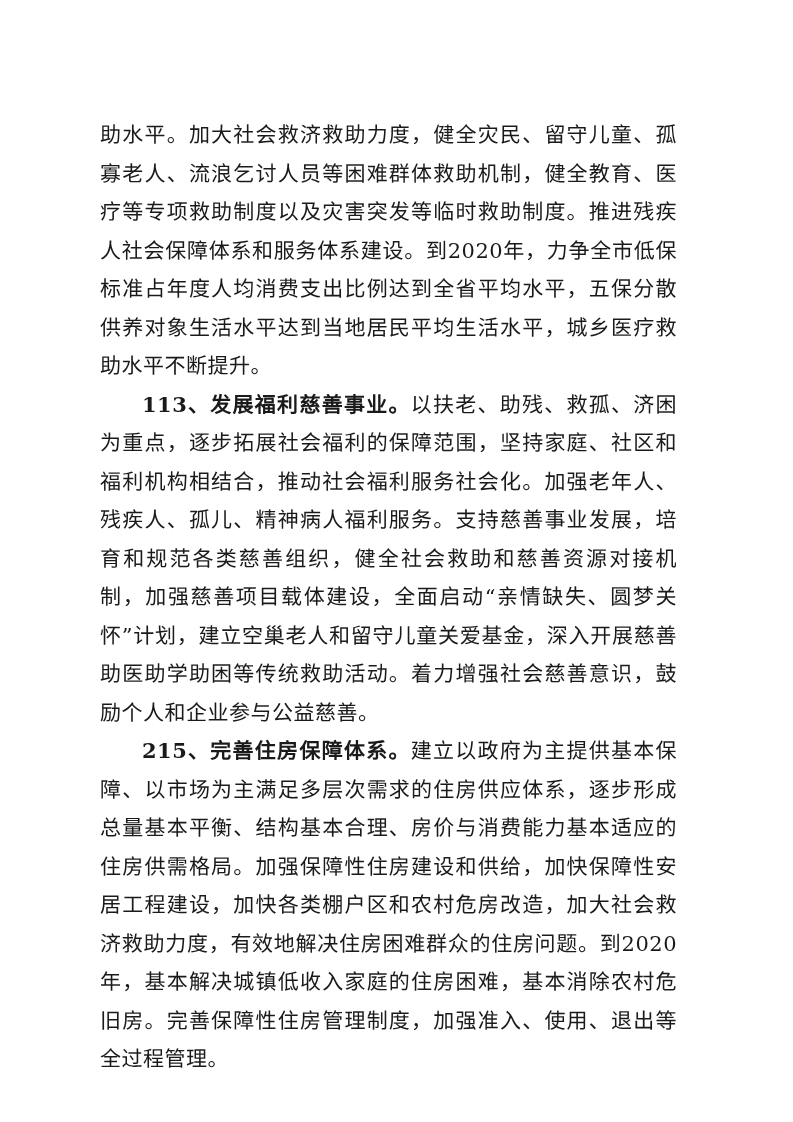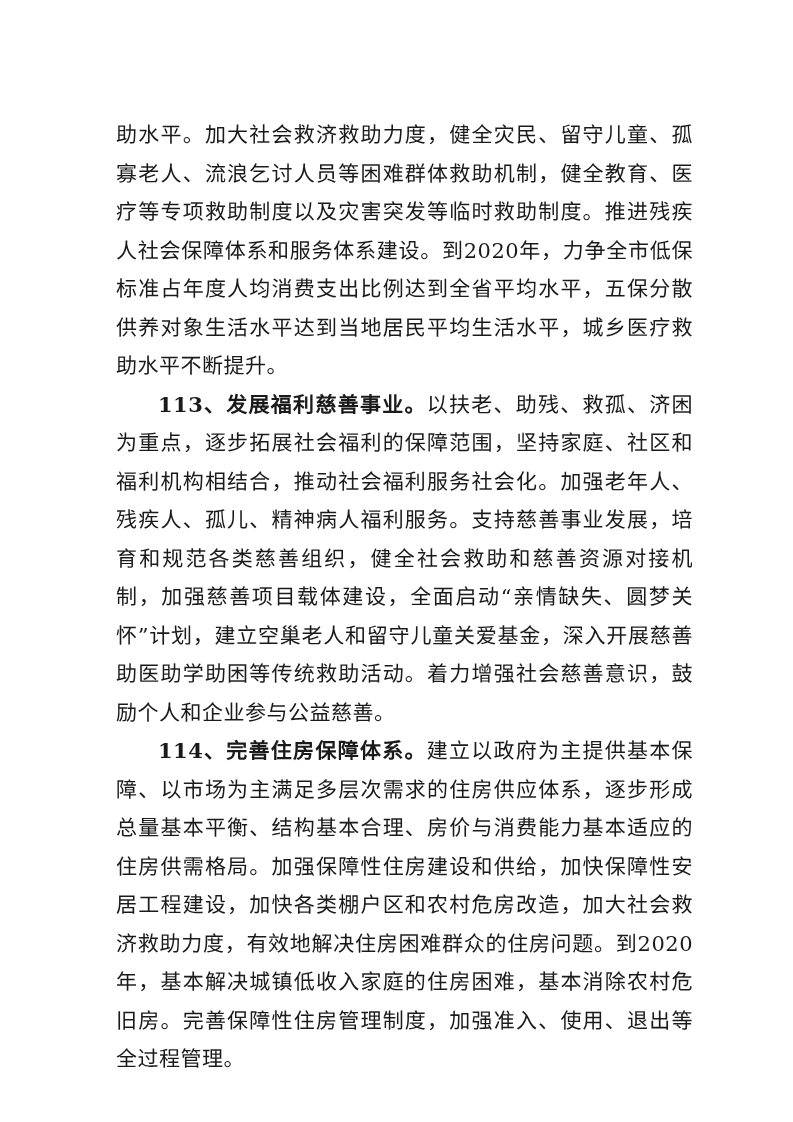--- a/index.html
+++ b/index.html
@@ -11,21 +11,21 @@
     position: relative;
     width: 793px;
     height: 1122px;
     background: #ffffff;
     overflow: hidden;
     font-family: "DejaVu Serif", "Liberation Serif", serif;
     color: #1a1a1a;
   }
   .content {
     position: absolute;
-    left: 116px;
+    left: 100px;
     top: 116px;
     width: 577px;
   }
   .content p {
     margin: 0;
     font-size: 21px;
     line-height: 38.5px;
     text-align: justify;
     text-justify: inter-ideograph;
     letter-spacing: 0.5px;
@@ -50,17 +50,17 @@
 </head>
 <body>
 
 <div class="page">
   <div class="content">
 
     <p><span>助水平。加大社会救济救助力度，健全灾民、留守儿童、孤寡老人、流浪乞讨人员等困难群体救助机制，健全教育、医疗等专项救助制度以及灾害突发等临时救助制度。推进残疾人社会保障体系和服务体系建设。到2020年，力争全市低保标准占年度人均消费支出比例达到全省平均水平，五保分散供养对象生活水平达到当地居民平均生活水平，城乡医疗救助水平不断提升。</span></p>
 
     <p class="indented"><span class="para-heading">113、发展福利慈善事业。</span><span>以扶老、助残、救孤、济困为重点，逐步拓展社会福利的保障范围，坚持家庭、社区和福利机构相结合，推动社会福利服务社会化。加强老年人、残疾人、孤儿、精神病人福利服务。支持慈善事业发展，培育和规范各类慈善组织，健全社会救助和慈善资源对接机制，加强慈善项目载体建设，全面启动“亲情缺失、圆梦关怀”计划，建立空巢老人和留守儿童关爱基金，深入开展慈善助医助学助困等传统救助活动。着力增强社会慈善意识，鼓励个人和企业参与公益慈善。</span></p>
 
-    <p class="indented"><span class="para-heading">114、完善住房保障体系。</span><span>建立以政府为主提供基本保障、以市场为主满足多层次需求的住房供应体系，逐步形成总量基本平衡、结构基本合理、房价与消费能力基本适应的住房供需格局。加强保障性住房建设和供给，加快保障性安居工程建设，加快各类棚户区和农村危房改造，加大社会救济救助力度，有效地解决住房困难群众的住房问题。到2020年，基本解决城镇低收入家庭的住房困难，基本消除农村危旧房。完善保障性住房管理制度，加强准入、使用、退出等全过程管理。</span></p>
+    <p class="indented"><span class="para-heading">215、完善住房保障体系。</span><span>建立以政府为主提供基本保障、以市场为主满足多层次需求的住房供应体系，逐步形成总量基本平衡、结构基本合理、房价与消费能力基本适应的住房供需格局。加强保障性住房建设和供给，加快保障性安居工程建设，加快各类棚户区和农村危房改造，加大社会救济救助力度，有效地解决住房困难群众的住房问题。到2020年，基本解决城镇低收入家庭的住房困难，基本消除农村危旧房。完善保障性住房管理制度，加强准入、使用、退出等全过程管理。</span></p>
 
   </div>
 
 </div>
 
 </body></html>

